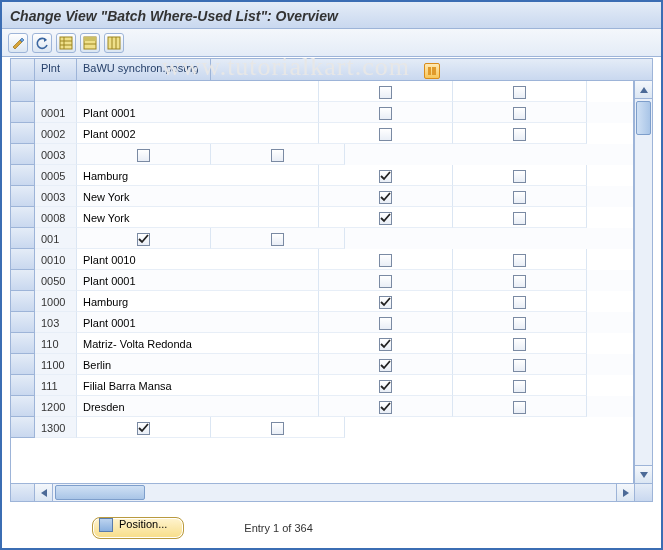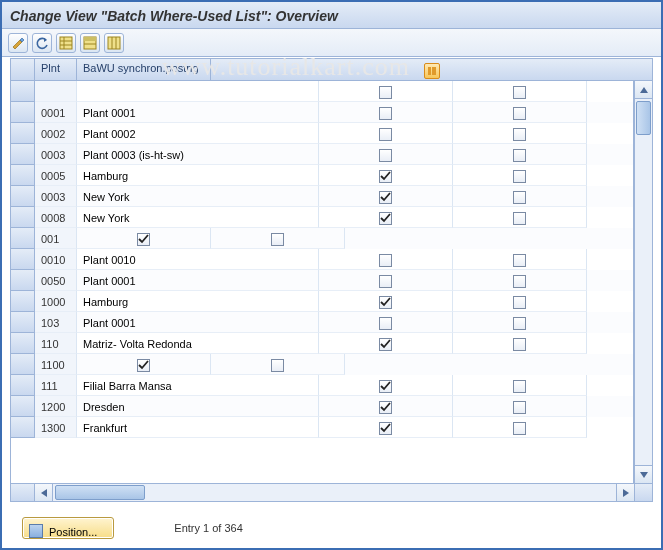--- a/index.html
+++ b/index.html
@@ -192,25 +192,26 @@
   
   .footer {
     position:absolute; left:0; right:0; bottom:0; height:40px;
     display:flex; align-items:center; padding:0 20px;
     gap: 60px;
     background:#fff;
   }
   .pos-btn {
     height: 22px;
     border: 1px solid #b99a3f;
-    border-radius: 3px;
+    border-radius: 8px;
     background: linear-gradient(#fff4d0,#f7dd88);
-    display:inline-flex; align-items:flex-end; gap:6px;
+    display:inline-flex; align-items:flex-start; gap:6px;
     padding: 0 16px 0 6px;
     cursor: pointer;
+    margin-left: 70px;
     box-shadow: inset 0 0 0 1px #fff;
   }
   .pos-btn .ic { width:14px; height:14px; display:inline-block;
     background: linear-gradient(#bcd3ef,#8ab0df);
     border:1px solid #5a7cab;
   }
   .entry-text { color:#333; }
 
   .arrow { fill:#4c6a97; }
 </style>
@@ -311,23 +312,20 @@
           <div class="cell col-sync">
             <span class="chk"></span>
           </div>
           <div class="cell col-deact">
             <span class="chk"></span>
           </div>
         </div>
         <div class="row">
           <div class="cell col-sel"></div>
           <div class="cell col-plnt">0003</div>
-          <div class="cell col-name">
-            <input type="text" value="Plant 0003 (is-ht-sw)" style="">
-          </div>
           <div class="cell col-sync">
             <span class="chk"></span>
           </div>
           <div class="cell col-deact">
             <span class="chk"></span>
           </div>
         </div>
         <div class="row">
           <div class="cell col-sel"></div>
           <div class="cell col-plnt">0005</div>
@@ -462,20 +460,23 @@
               </svg>
             </span>
           </div>
           <div class="cell col-deact">
             <span class="chk"></span>
           </div>
         </div>
         <div class="row">
           <div class="cell col-sel"></div>
           <div class="cell col-plnt">1100</div>
+          <div class="cell col-name">
+            <input type="text" value="Berlin" style="">
+          </div>
           <div class="cell col-sync">
             <span class="chk checked">
               <svg viewBox="0 0 11 11">
                 <path d="M1 5 L4 8 L10 1" fill="none" stroke="#222" stroke-width="1.8"></path>
               </svg>
             </span>
           </div>
           <div class="cell col-deact">
             <span class="chk"></span>
           </div>
@@ -510,23 +511,20 @@
               </svg>
             </span>
           </div>
           <div class="cell col-deact">
             <span class="chk"></span>
           </div>
         </div>
         <div class="row">
           <div class="cell col-sel"></div>
           <div class="cell col-plnt">1300</div>
-          <div class="cell col-name">
-            <input type="text" value="Frankfurt" style="">
-          </div>
           <div class="cell col-sync">
             <span class="chk checked">
               <svg viewBox="0 0 11 11">
                 <path d="M1 5 L4 8 L10 1" fill="none" stroke="#222" stroke-width="1.8"></path>
               </svg>
             </span>
           </div>
           <div class="cell col-deact">
             <span class="chk"></span>
           </div>

